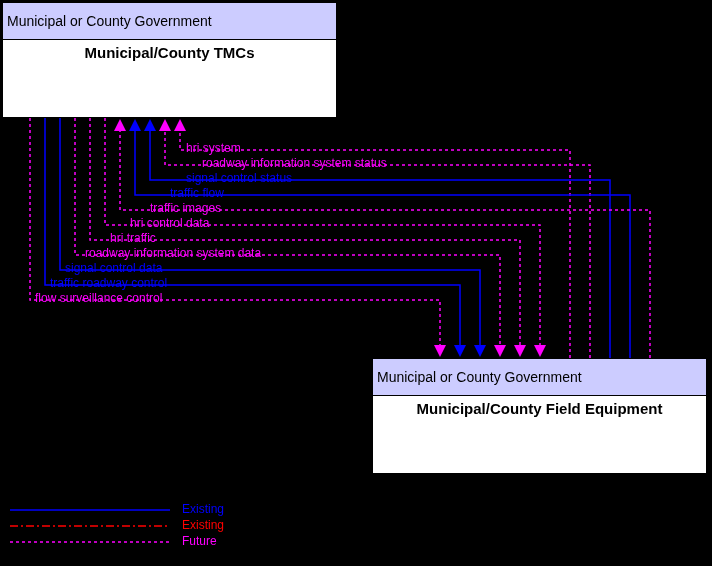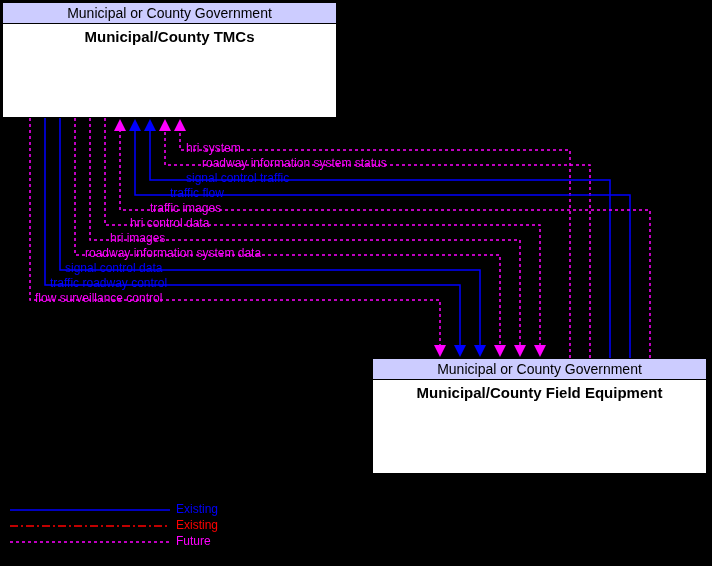--- a/index.html
+++ b/index.html
@@ -12,23 +12,23 @@
     overflow: hidden;
   }
   .entity {
     position: absolute;
     background: #fff;
     border: 1px solid #000;
   }
   .entity-header {
     background: #ccccff;
     border-bottom: 1px solid #000;
-    text-align: center;
+    text-align: left;
     font-size: 14px;
-    padding: 2px 4px;
+    padding: 10px 4px;
   }
   .entity-body {
     text-align: center;
     font-size: 15px;
     padding: 4px;
     font-weight: bold;
   }
   .flow-label {
     position: absolute;
     font-size: 12px;
@@ -47,20 +47,21 @@
   .legend {
     position: absolute;
   }
   .legend-row {
     display: flex;
     align-items: center;
     height: 16px;
   }
   .legend-text {
     font-size: 12px;
+    margin-left: 6px;
     color: #fff;
   }
 </style>
 </head>
 <body>
 
 <div class="entity" style="left:2px; top:2px; width:335px; height:116px;">
   <div class="entity-header">Municipal or County Government</div>
   <div class="entity-body">Municipal/County TMCs</div>
 </div>
@@ -102,25 +103,25 @@
 
   <path d="M 30 118 L 30 300 L 440 300 L 440 354" stroke="#ff00ff" stroke-width="1.5" stroke-dasharray="3,3" fill="none" marker-end="url(#arrow-magenta)"></path>
 
   <line x1="10" y1="510" x2="170" y2="510" stroke="#0000ff" stroke-width="1.5"></line>
   <line x1="10" y1="526" x2="170" y2="526" stroke="#ff0000" stroke-width="1.5" stroke-dasharray="8,3,2,3"></line>
   <line x1="10" y1="542" x2="170" y2="542" stroke="#ff00ff" stroke-width="1.5" stroke-dasharray="3,3"></line>
 </svg>
 
 <div class="flow-label" style="left:186px; top:141px;">hri system</div>
 <div class="flow-label" style="left:186px; top:156px;padding-left:16px;">roadway information system status</div>
-<div class="flow-label existing" style="left:186px; top:171px;">signal control traffic</div>
+<div class="flow-label existing" style="left:186px; top:171px;">signal control status</div>
 <div class="flow-label existing" style="left:170px; top:186px;">traffic flow</div>
 <div class="flow-label" style="left:150px; top:201px;">traffic images</div>
 <div class="flow-label" style="left:130px; top:216px;">hri control data</div>
-<div class="flow-label" style="left:110px; top:231px;">hri images</div>
+<div class="flow-label" style="left:110px; top:231px;">hri traffic</div>
 <div class="flow-label" style="left:85px; top:246px;">roadway information system data</div>
 <div class="flow-label existing" style="left:65px; top:261px;">signal control data</div>
 <div class="flow-label existing" style="left:50px; top:276px;">traffic roadway control</div>
 <div class="flow-label" style="left:35px; top:291px;">flow surveillance control</div>
 
 <div class="legend" style="left:176px; top:501px;">
   <div class="legend-row">
     <span class="legend-text" style="color:#0000ff;">Existing</span>
   </div>
   <div class="legend-row">

